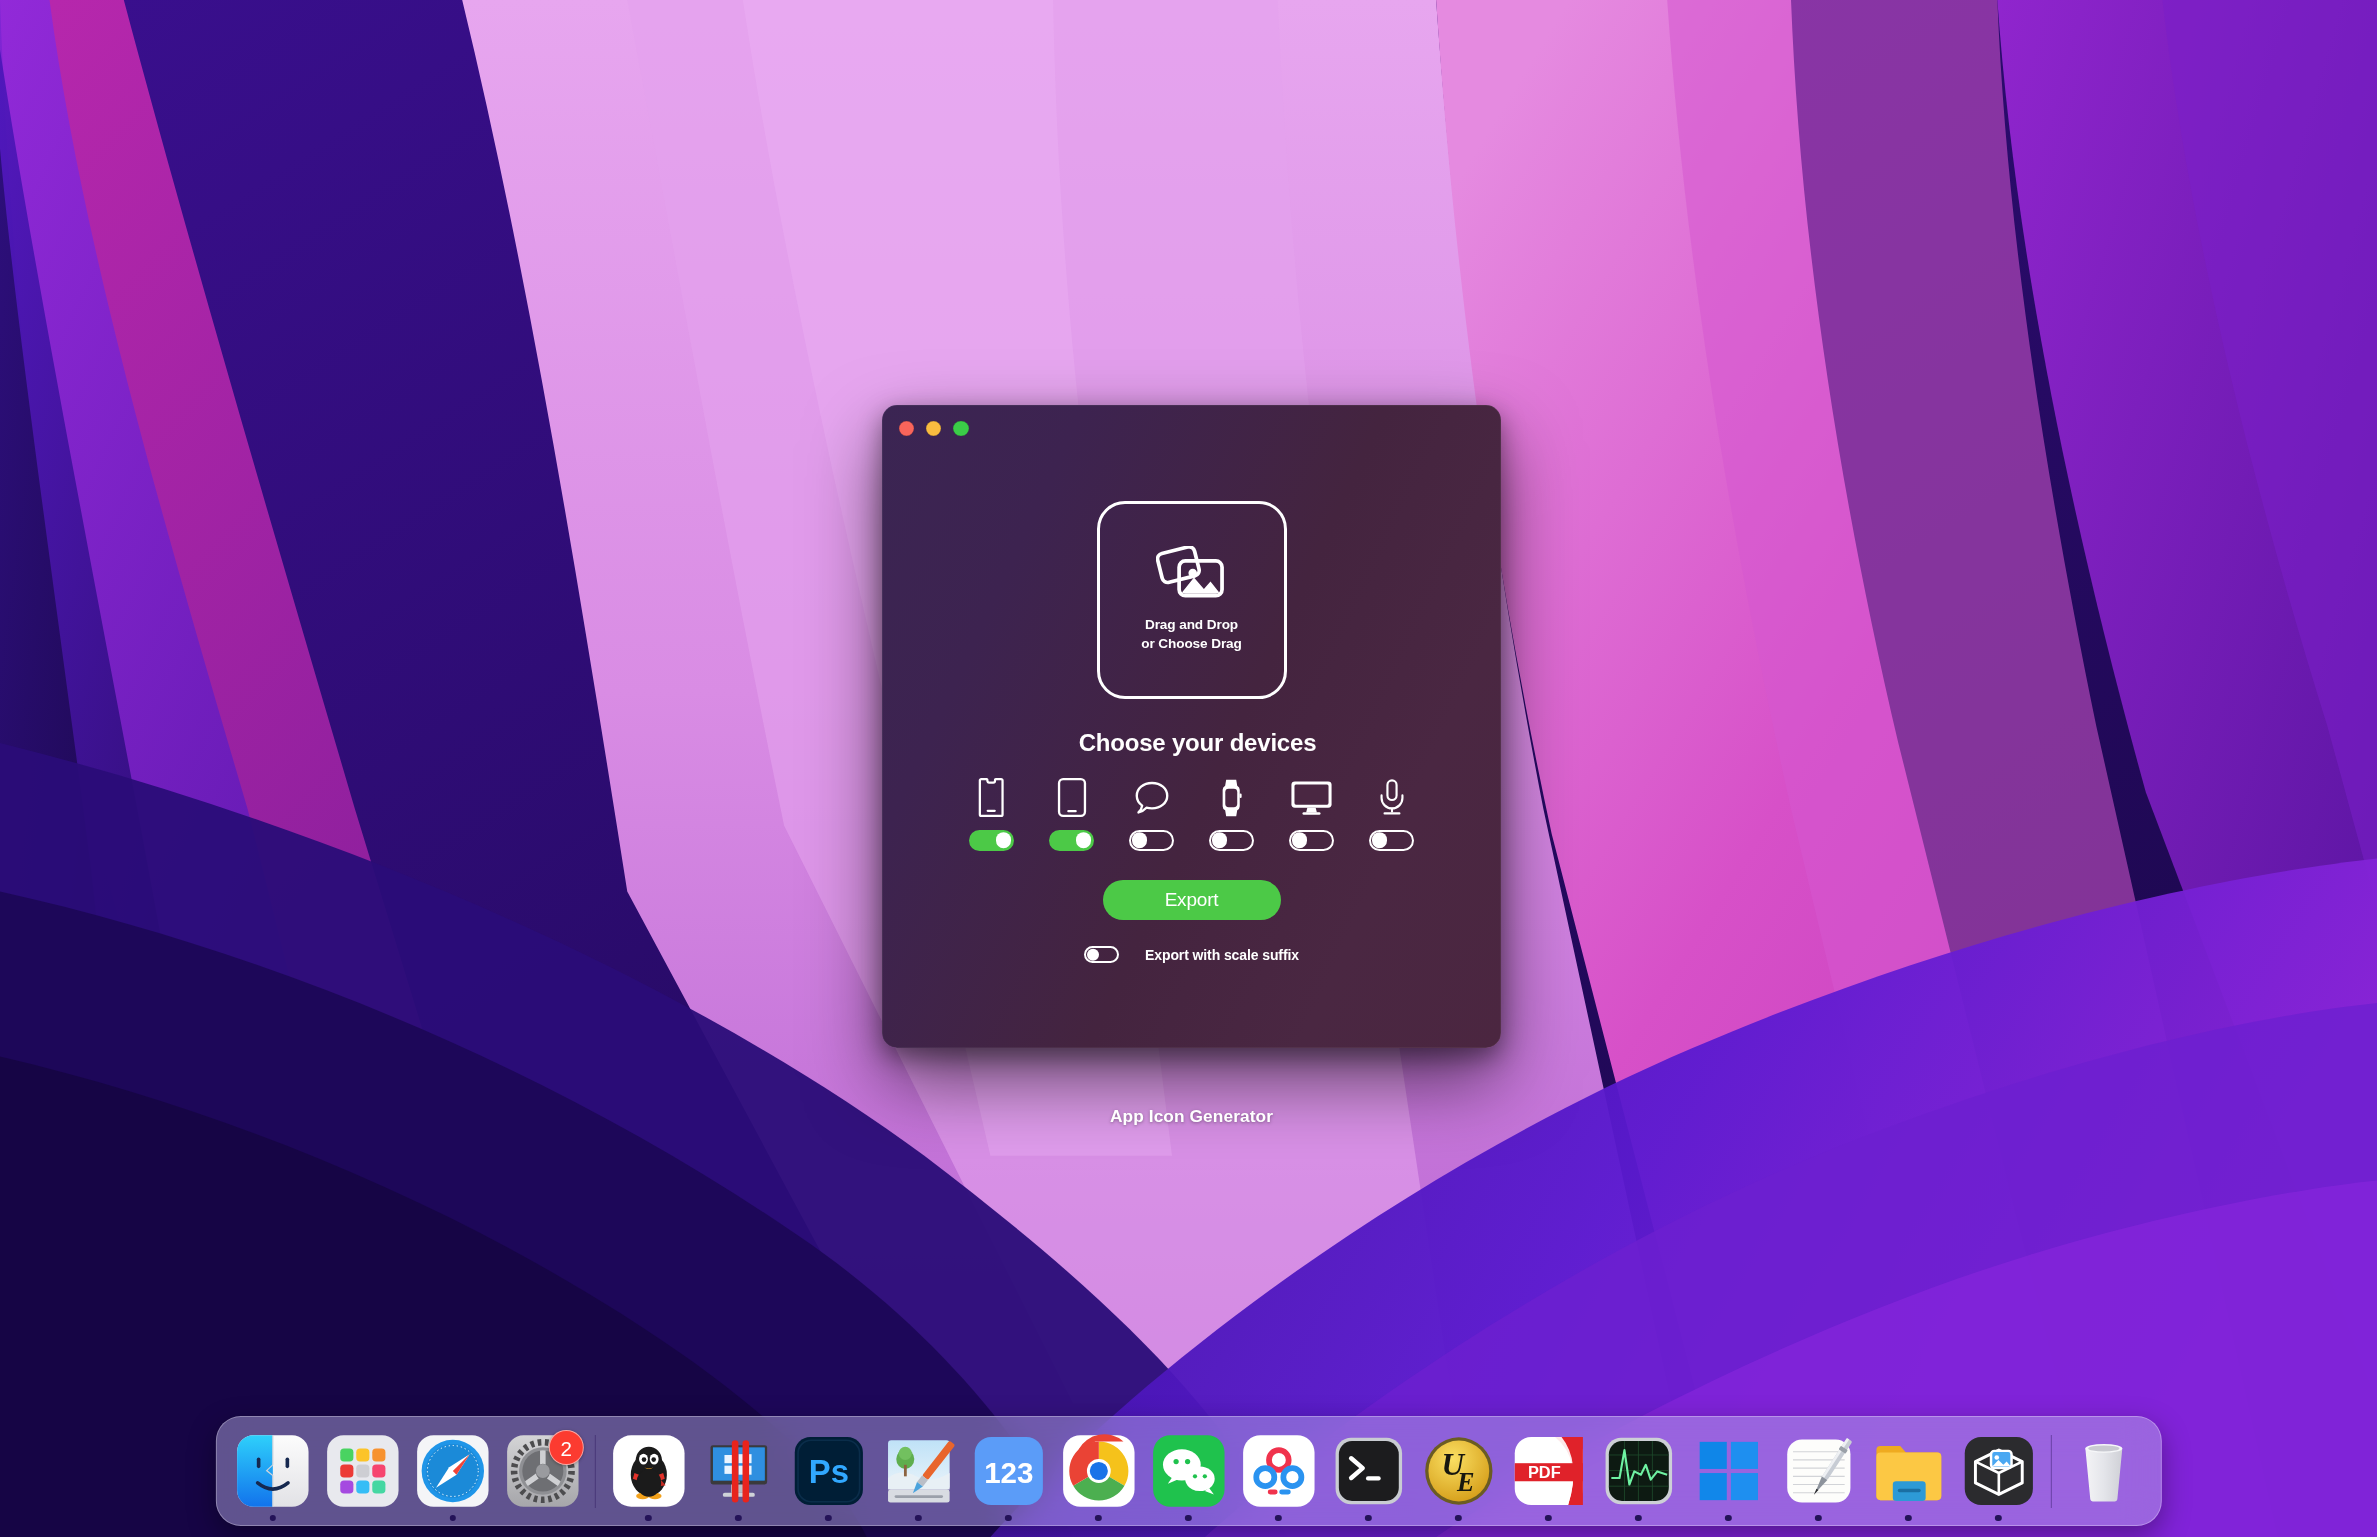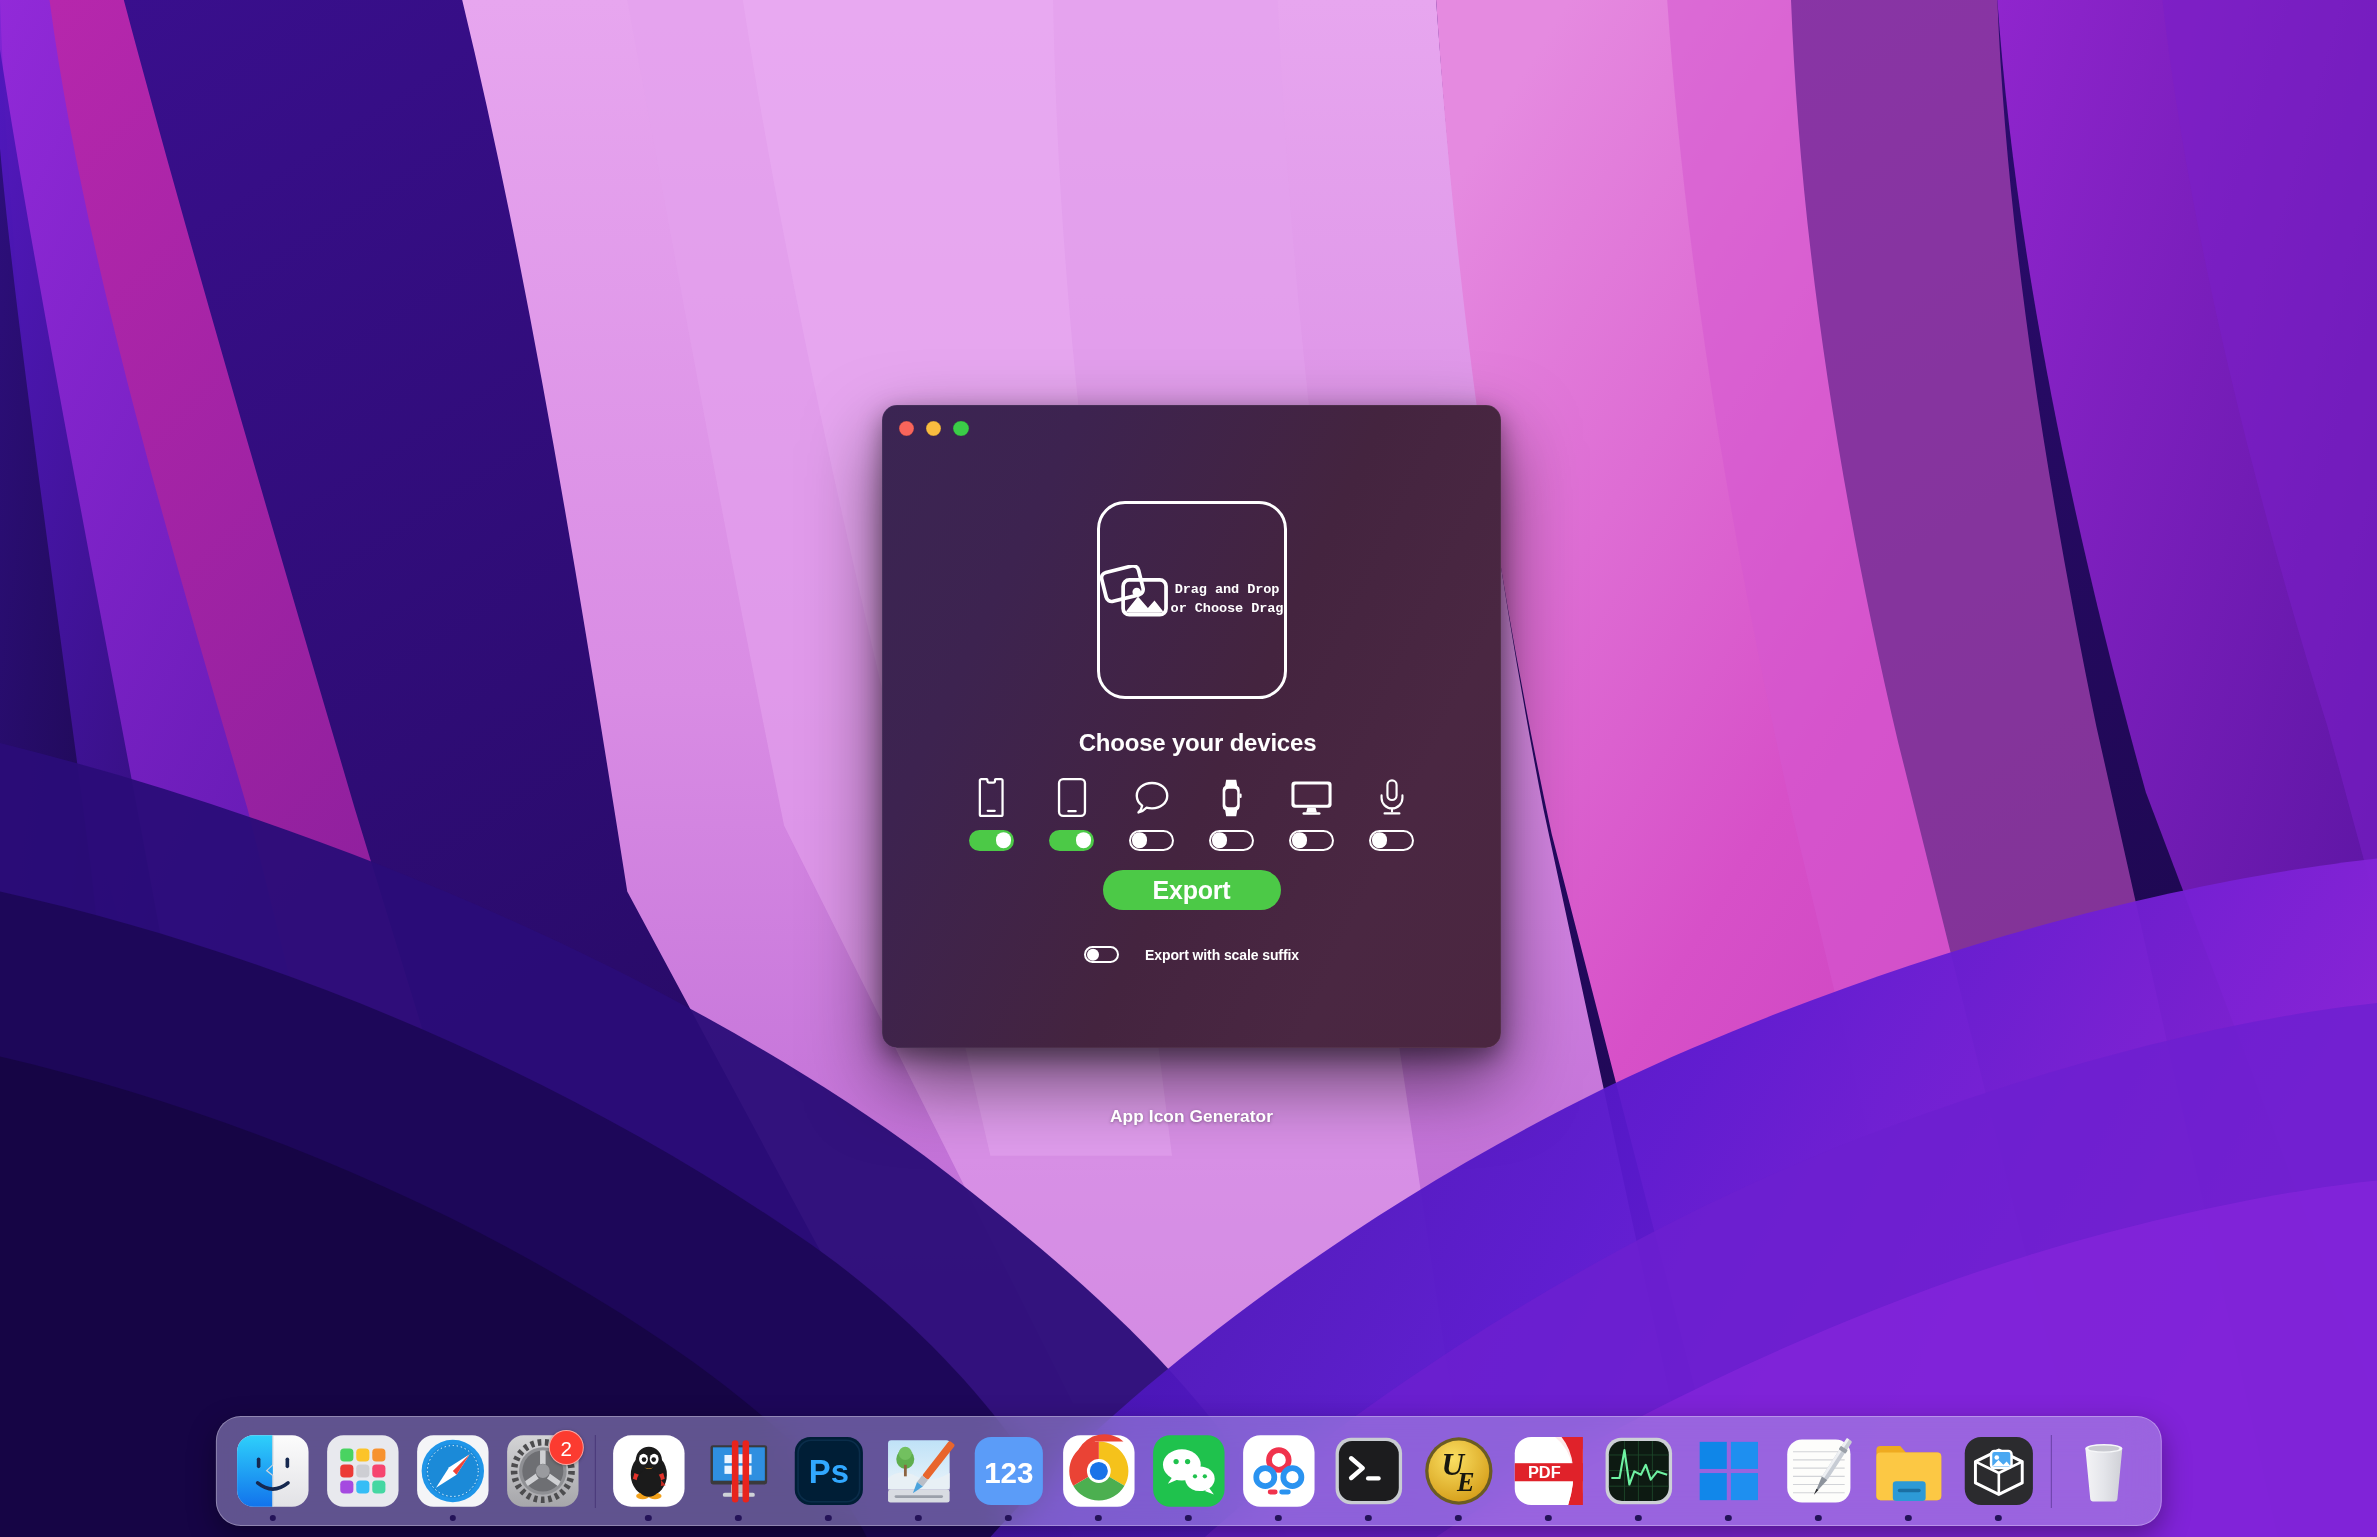--- a/index.html
+++ b/index.html
@@ -29,23 +29,22 @@
   .lights { position:absolute; left:16.5px; top:15.7px; display:flex; gap:11.6px; }
   .light { width:15.7px; height:15.7px; border-radius:50%; }
   .light.red{ background:#f9655b; box-shadow:inset 0 0 0 0.4px rgba(0,0,0,.25); }
   .light.yellow{ background:#f9bc40; box-shadow:inset 0 0 0 0.4px rgba(0,0,0,.25); }
   .light.green{ background:#3bcc48; box-shadow:inset 0 0 0 0.4px rgba(0,0,0,.25); }
 
   
   #drop-zone {
     position:absolute; left:calc(50% - 95px); top:96px; width:190px; height:198px;
     border:3.3px solid #ffffff; border-radius:28px;
-    display:flex; flex-direction:row; align-items:center; justify-content:center;
+    display:flex; flex-direction:column; align-items:center; justify-content:center;
     cursor:pointer;
-    font-family:Liberation Mono, monospace;
   }
   #drop-zone .photo-icon { width:71px; height:58px; position:relative; margin-bottom:11.6px; }
   #drop-zone .dz-text {
     color:#ffffff; font-size:13.6px; font-weight:bold; line-height:1.38; text-align:center;
     letter-spacing:-0.1px;
   }
 
   
   #devices-section { position:absolute; left:0; top:324px; width:100%; }
   #devices-title {
@@ -66,23 +65,23 @@
   .toggle.on  { background:#4cc947; border:2.5px solid #4cc947; }
   .toggle .knob {
     position:absolute; top:50%; transform:translateY(-50%);
     width:15.7px; height:15.7px; border-radius:50%; background:#ffffff;
   }
   .toggle.off .knob { left:0.8px; }
   .toggle.on  .knob { right:0.8px; }
 
   
   #export-button {
-    position:absolute; left:calc(50% - 89px); top:465px; width:178px; height:40px;
+    position:absolute; left:calc(50% - 89px); top:475px; width:178px; height:40px;
     background:#4cc947; border:none; border-radius:20px; cursor:pointer;
-    color:#ffffff; font-size:25px; font-weight:bold; font-family:"Liberation Sans", sans-serif;
+    color:#ffffff; font-size:19px; font-weight:normal; font-family:"Liberation Sans", sans-serif;
     letter-spacing:-0.2px;
   }
   #scale-suffix-row {
     position:absolute; left:0; top:541px; width:100%;
     display:flex; align-items:center; justify-content:center; gap:26px;
   }
   #scale-suffix-row .toggle { margin-top:0; width:35px; height:17.3px; border-width:2.1px; }
   #scale-suffix-row .toggle .knob { width:12.4px; height:12.4px; }
   #scale-suffix-label { color:#ffffff; font-size:14px; font-weight:bold; letter-spacing:-0.1px; }
 

